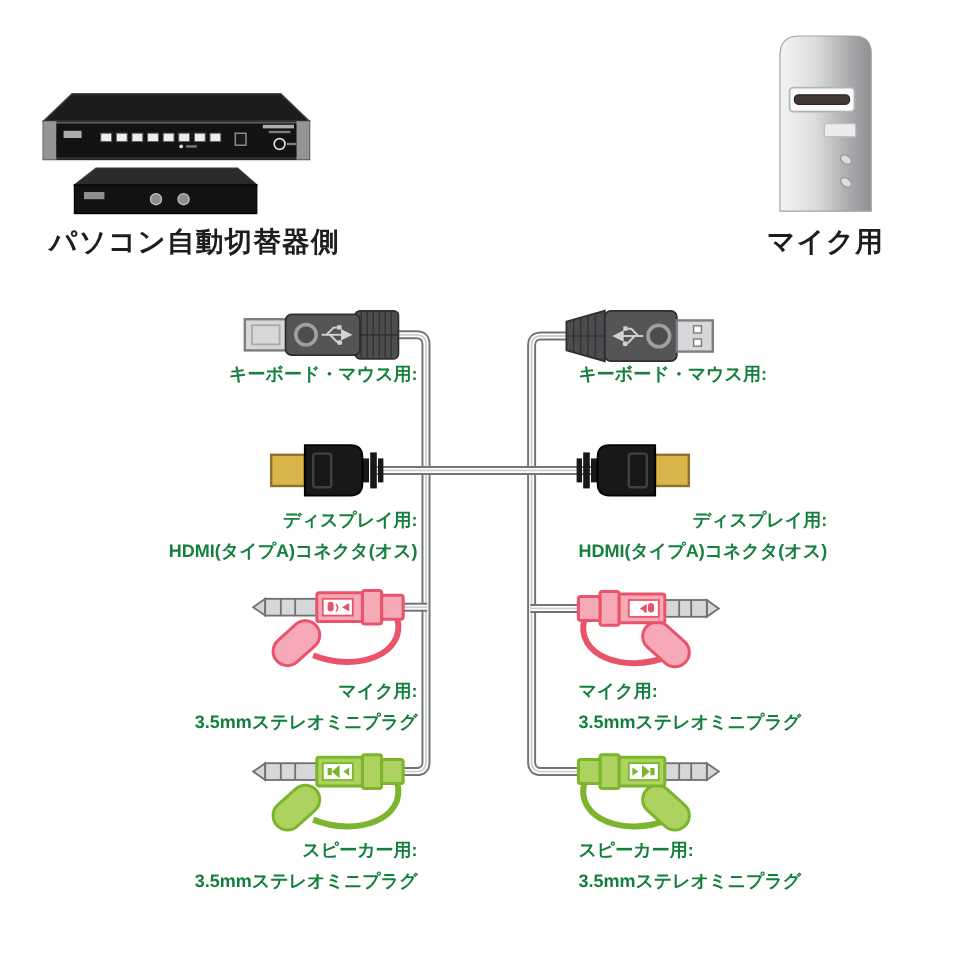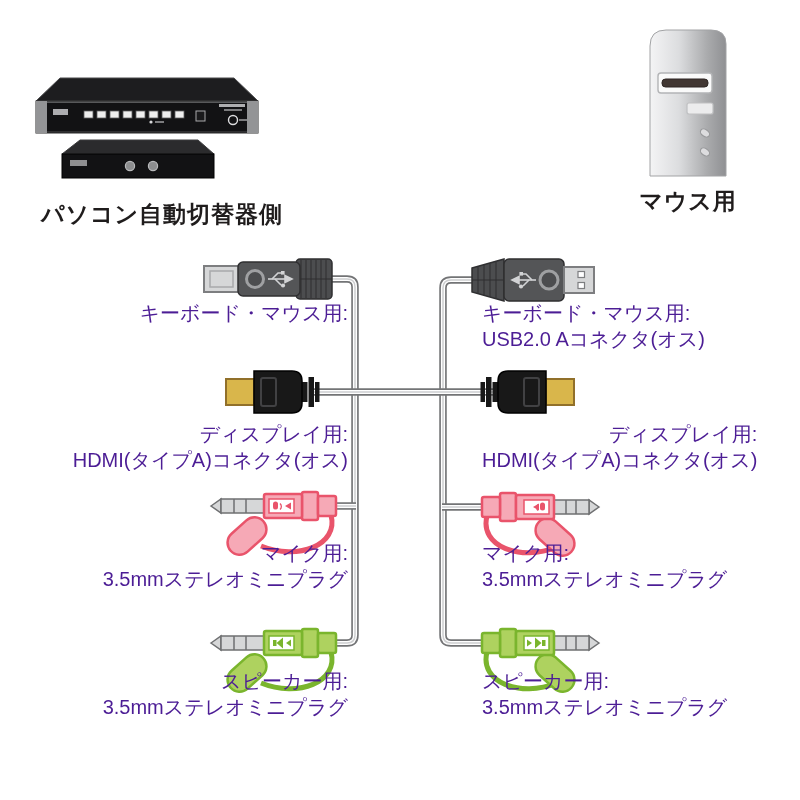--- a/index.html
+++ b/index.html
@@ -5,30 +5,30 @@
   html,body{margin:0;padding:0;}
   body{
     width:800px;height:800px;background:#ffffff;position:relative;overflow:hidden;
     font-family:"Liberation Sans","DejaVu Sans",sans-serif;color:#1f1c1c;
   }
   .stage{position:absolute;left:0;top:0;width:800px;height:800px;}
   .device-label{
     position:absolute;font-weight:bold;font-size:23px;letter-spacing:1px;
     color:#1f1c1c;text-align:center;white-space:nowrap;
   }
-  #label-switch{left:22px;top:186px;width:280px;margin-top:13px;}
+  #label-switch{left:22px;top:186px;width:280px;}
   #label-pc{left:598px;top:186px;width:180px;}
   .conn-label{
-    position:absolute;font-weight:normal;font-size:20px;line-height:26px;
-    color:#4c1d95;white-space:nowrap;
+    position:absolute;font-weight:bold;font-size:15px;line-height:26px;
+    color:#15803d;white-space:nowrap;
   }
   .conn-label .l1,.conn-label .l2{display:block;}
   .col-left{right:452px;text-align:right;}
   .col-right{left:482px;text-align:left;}
-  .row1{top:300px;} .row2{top:421px;text-align:right;} .row3{top:540px;} .row4{top:668px;}
+  .row1{top:300px;} .row2{top:421px;text-align:right;} .row3{top:564px;} .row4{top:696px;}
 </style>
 </head>
 <body>
 
 <svg class="stage" viewBox="0 0 800 800">
   <defs>
     <linearGradient id="towerGrad" x1="0" y1="0" x2="1" y2="0">
       <stop offset="0" stop-color="#f4f4f5"></stop>
       <stop offset="0.38" stop-color="#dcdddf"></stop>
       <stop offset="0.75" stop-color="#aaabad"></stop>
@@ -226,41 +226,40 @@
     <rect x="524" y="636" width="25" height="14" fill="#ffffff" stroke="#7ab52d" stroke-width="1.5"></rect>
     <g fill="#7ab52d">
       <rect x="542" y="640" width="3.5" height="6"></rect>
       <polygon points="541.5,643 535,637.5 535,648.5"></polygon>
       <polygon points="532,643 527,639.5 527,646.5"></polygon>
     </g>
   </g>
 </svg>
 
 <div id="label-switch" class="device-label">パソコン自動切替器側</div>
-<div id="label-pc" class="device-label">マウス用</div>
+<div id="label-pc" class="device-label">マイク用</div>
 
 <div class="conn-label col-left row1">
   <span class="l1">キーボード・マウス用:</span>
 </div>
 <div class="conn-label col-left row2">
   <span class="l1">ディスプレイ用:</span>
   <span class="l2">HDMI(タイプA)コネクタ(オス)</span>
 </div>
 <div class="conn-label col-left row3">
   <span class="l1">マイク用:</span>
   <span class="l2">3.5mmステレオミニプラグ</span>
 </div>
 <div class="conn-label col-left row4">
   <span class="l1">スピーカー用:</span>
   <span class="l2">3.5mmステレオミニプラグ</span>
 </div>
 
 <div class="conn-label col-right row1">
   <span class="l1">キーボード・マウス用:</span>
-  <span class="l2">USB2.0 Aコネクタ(オス)</span>
 </div>
 <div class="conn-label col-right row2">
   <span class="l1">ディスプレイ用:</span>
   <span class="l2">HDMI(タイプA)コネクタ(オス)</span>
 </div>
 <div class="conn-label col-right row3">
   <span class="l1">マイク用:</span>
   <span class="l2">3.5mmステレオミニプラグ</span>
 </div>
 <div class="conn-label col-right row4">

